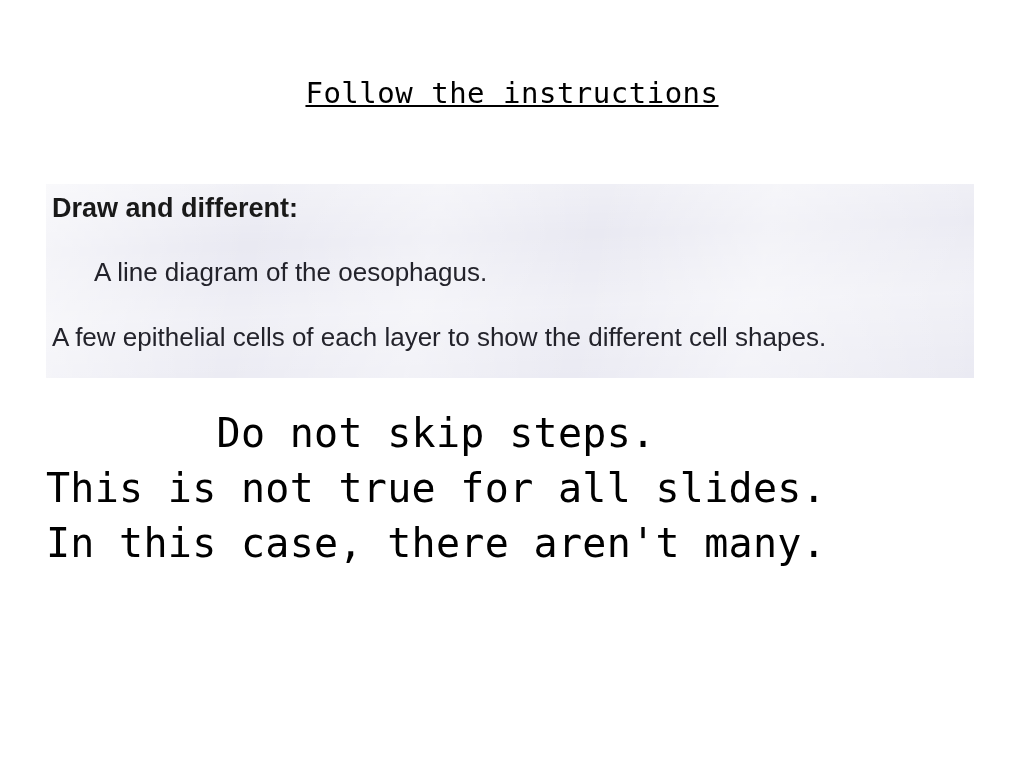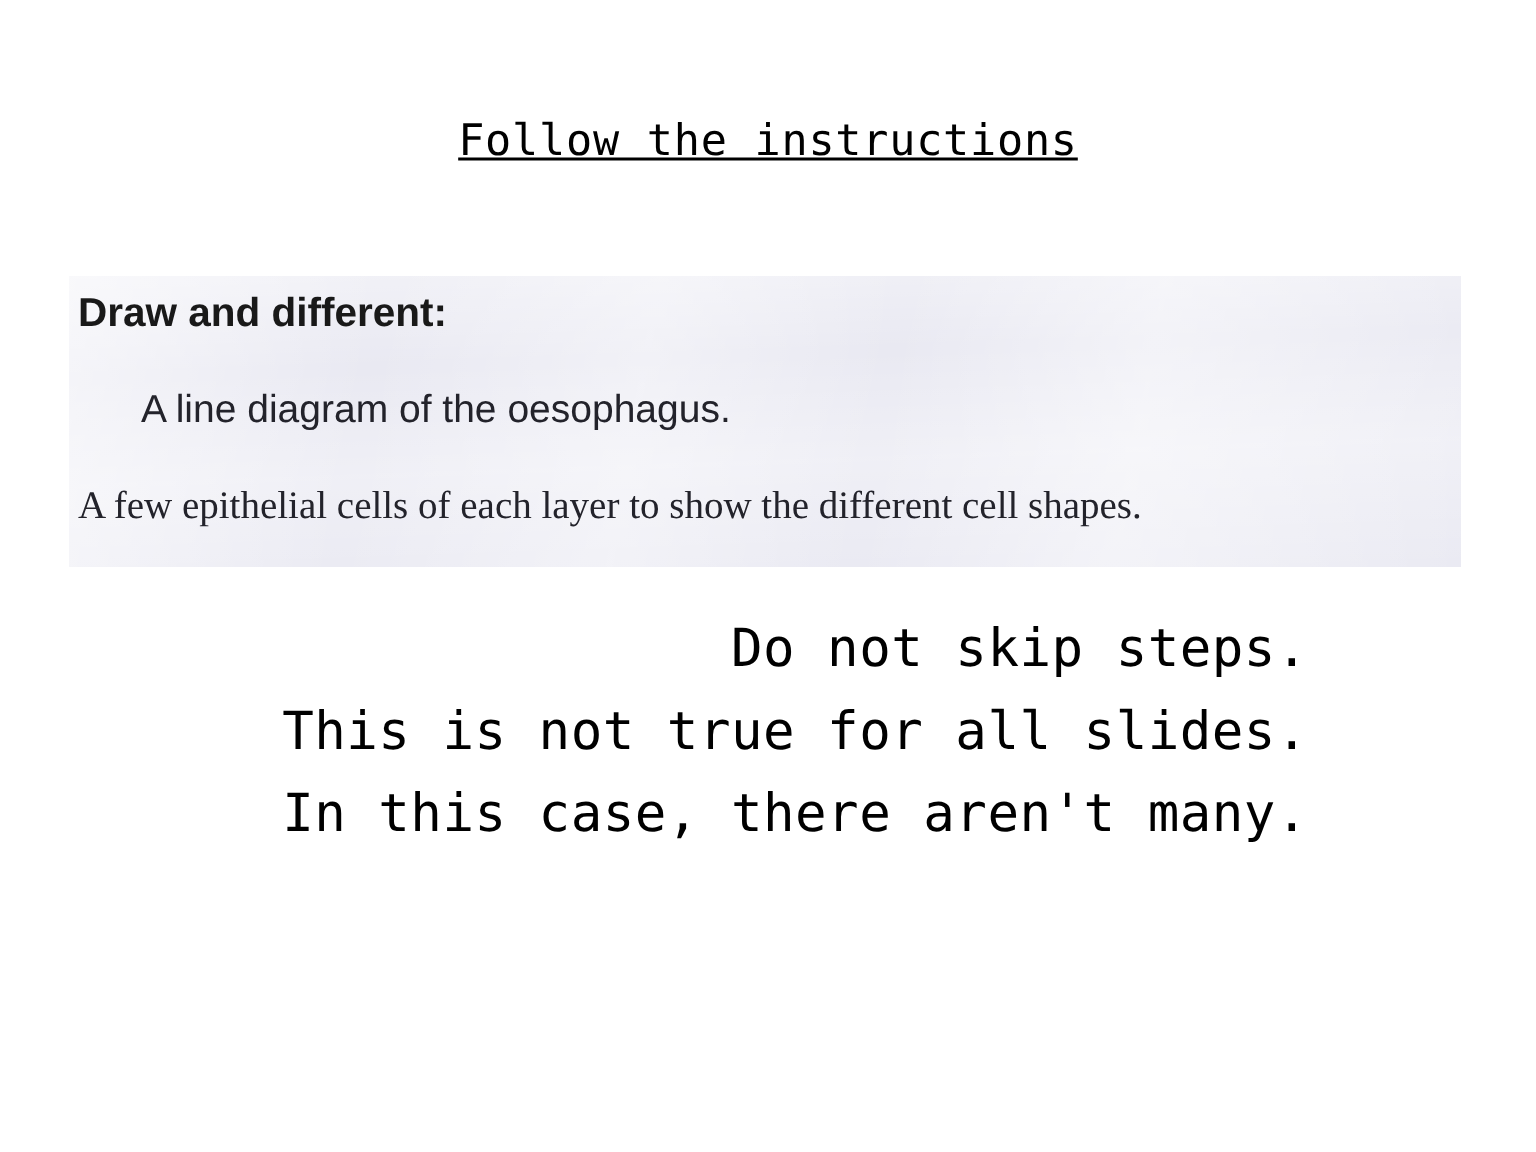--- a/index.html
+++ b/index.html
@@ -73,36 +73,36 @@
     line-height: 32px;
     color: #23232b;
     white-space: pre;
     margin-left: 42px;
   }
 
   .inset-line-2 {
     position: absolute;
     left: 6px;
     top: 137px;
-    font-family: Liberation Serif, serif;
+    font-family: Liberation Sans, sans-serif;
     font-size: 26px;
     line-height: 32px;
     color: #23232b;
     white-space: pre;
   }
 
   
   .body-text {
     position: absolute;
     left: 0;
     top: 406px;
     width: 872px;
-    text-align: right;
+    text-align: center;
     font-family: "DejaVu Sans Mono", monospace;
-    font-size: 35px;
+    font-size: 40px;
     line-height: 55px;
     letter-spacing: 0.3px;
     color: #000000;
   }
   .body-text .body-line {
     display: block;
     white-space: pre;
   }
 </style>
 </head>

